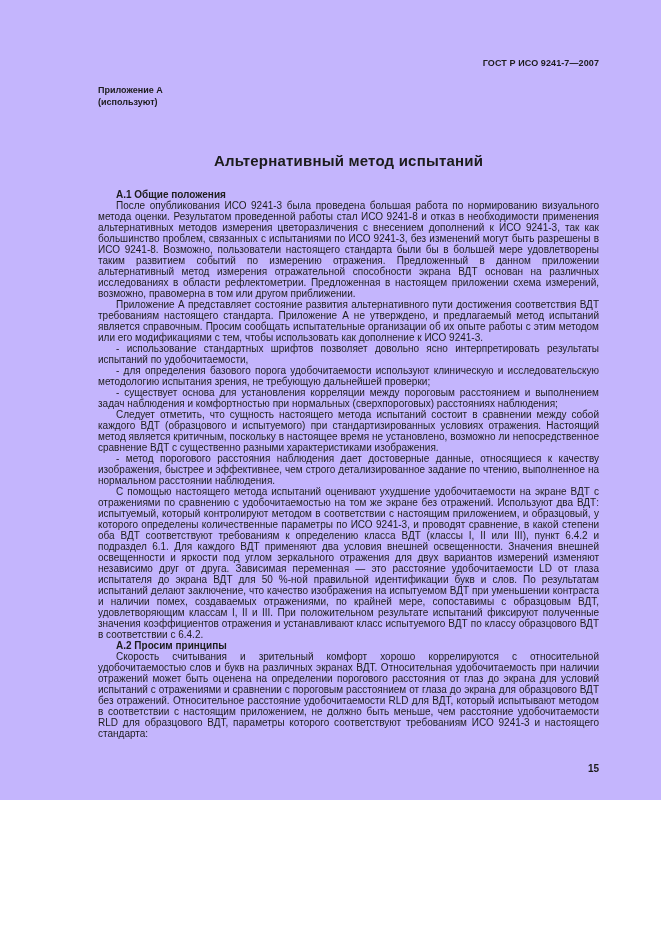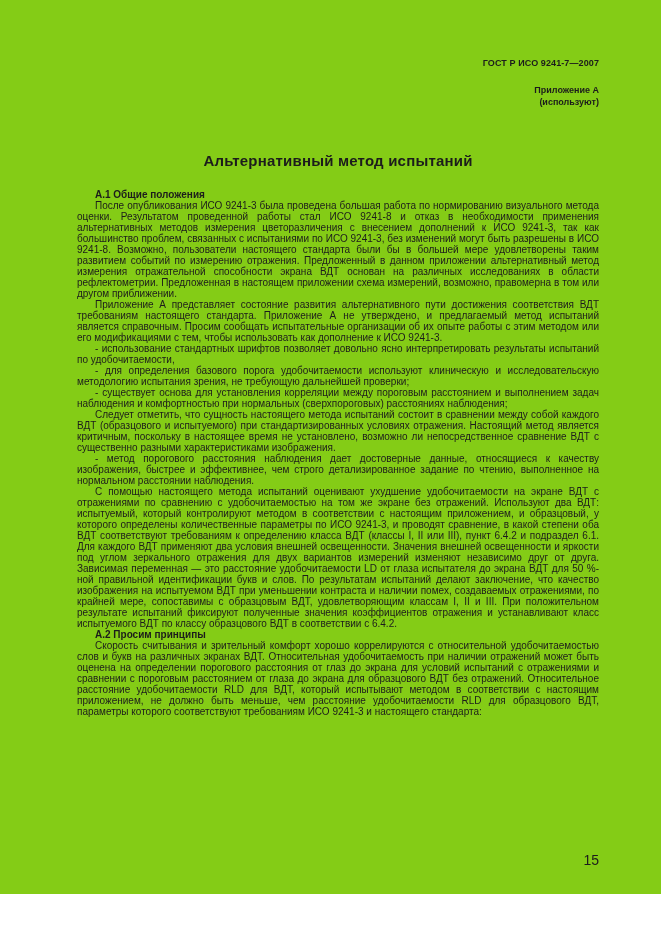--- a/index.html
+++ b/index.html
@@ -3,37 +3,37 @@
   <meta charset="utf-8">
   <style>
     html, body {
       margin: 0;
       padding: 0;
       background: #ffffff;
     }
     .page {
       position: relative;
       width: 661px;
-      height: 894px;
-      background: #84cc16;
+      height: 800px;
+      background: #c4b5fd;
       font-family: "Liberation Sans", sans-serif;
       color: #1c1c1c;
       overflow: hidden;
       box-sizing: border-box;
-      padding: 58px 62px 0 77px;
+      padding: 58px 62px 0 98px;
     }
     .doc-header {
       text-align: right;
       font-size: 9px;
       font-weight: bold;
       margin-bottom: 16px;
       letter-spacing: 0.1px;
     }
     .annex-block {
-      text-align: right;
+      text-align: left;
       font-size: 9px;
       font-weight: bold;
       line-height: 12px;
       margin-bottom: 44px;
     }
     .main-title {
       text-align: center;
       font-size: 15px;
       font-weight: bold;
       margin: 0 0 20px 0;
@@ -47,22 +47,23 @@
       text-indent: 18px;
     }
     .body-text p.heading {
       font-weight: bold;
       text-align: left;
     }
     .page-number {
       position: absolute;
       right: 62px;
       bottom: 26px;
-      font-size: 14px;
+      font-size: 10px;
       color: #1c1c1c;
+      font-weight: bold;
     }
   </style>
 </head>
 <body>
 
 <div class="page">
 
   <div class="doc-header">ГОСТ Р ИСО 9241-7—2007</div>
 
   <div class="annex-block">

